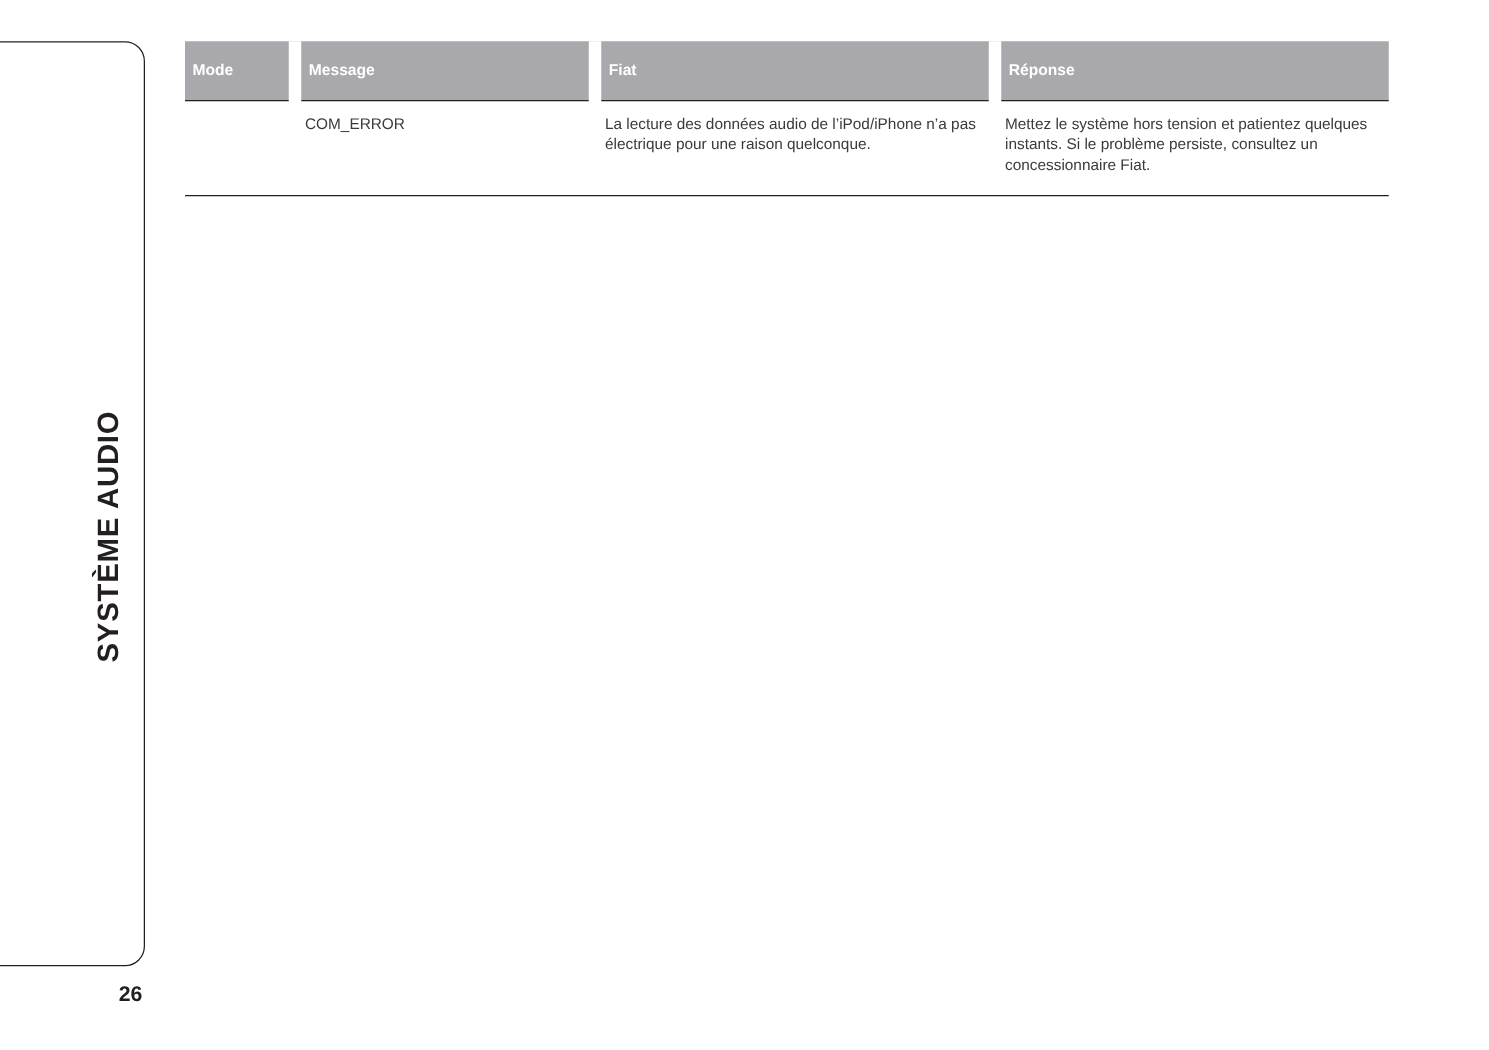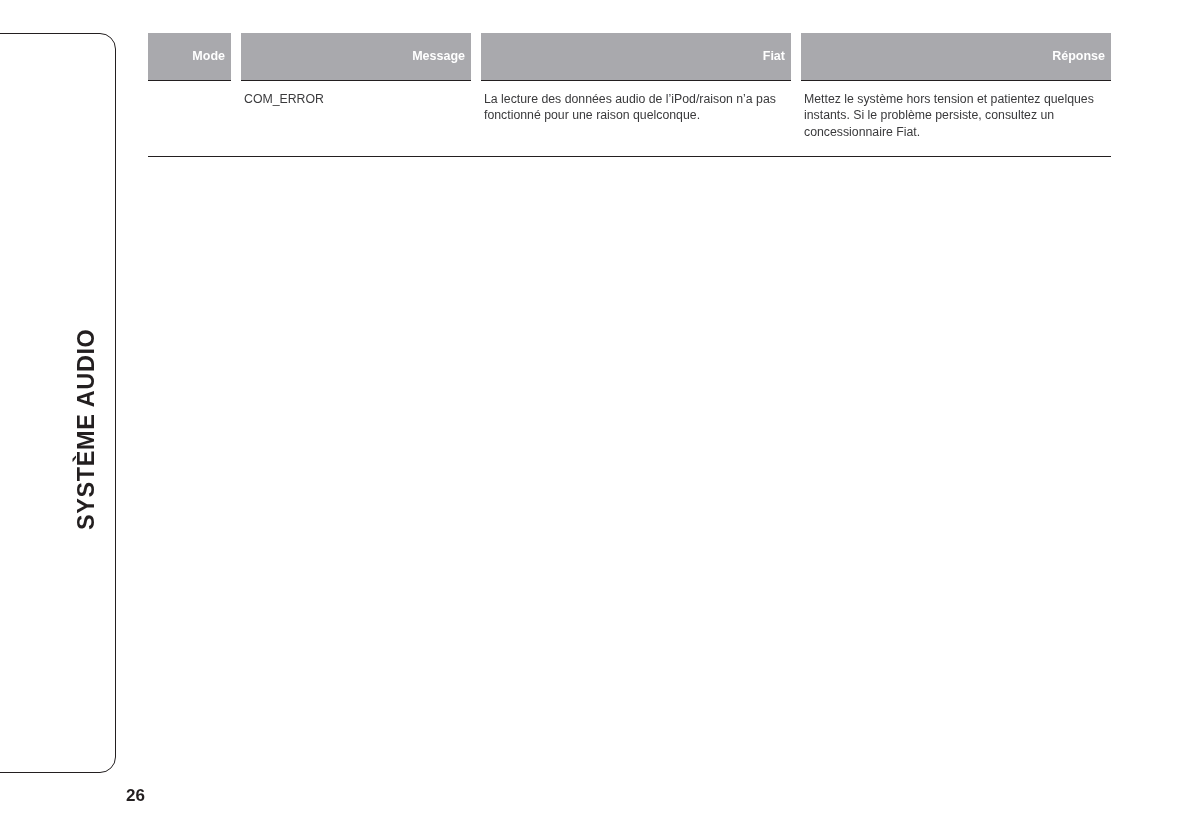--- a/index.html
+++ b/index.html
@@ -49,21 +49,20 @@
 
   
   #page-number {
     position: absolute;
     left: 95px;
     top: 786px;
     font-family: "Liberation Sans", sans-serif;
     font-weight: bold;
     font-size: 17px;
     color: #231f20;
-    margin-left: 31px;
   }
 
   
   #error-table {
     position: absolute;
     left: 148px;
     top: 33px;
     width: 963px;
     border-collapse: collapse;
     table-layout: fixed;
@@ -73,21 +72,21 @@
   .col-mode     { width: 88px;  }
   .col-message  { width: 240px; }
   .col-cause    { width: 320px; }
   .col-reponse  { width: 315px; }
 
   #error-table thead th {
     background: #a9a9ad;
     color: #ffffff;
     font-size: 12.5px;
     font-weight: bold;
-    text-align: right;
+    text-align: left;
     vertical-align: middle;
     height: 47px;
     padding: 0 6px;
     box-sizing: border-box;
     border-bottom: 1.6px solid #231f20;
   }
   
   #error-table thead th.gap-left {
     border-left: 10px solid #ffffff;
   }
@@ -153,21 +152,21 @@
   </thead>
   <tbody>
 
 
 
 
 
     <tr>
       <td class="cell-mode"></td>
       <td class="cell-message">COM_ERROR</td>
-      <td class="cell-cause">La lecture des données audio de l’iPod/raison n’a pas fonctionné pour une raison quelconque.</td>
+      <td class="cell-cause">La lecture des données audio de l’iPod/iPhone n’a pas électrique pour une raison quelconque.</td>
       <td class="cell-reponse">
         <span class="resp-line">Mettez le système hors tension et patientez quelques instants. Si le problème persiste, consultez un concessionnaire Fiat.</span>
       </td>
     </tr>
 
 
   </tbody>
 </table>
 
 </body></html>

